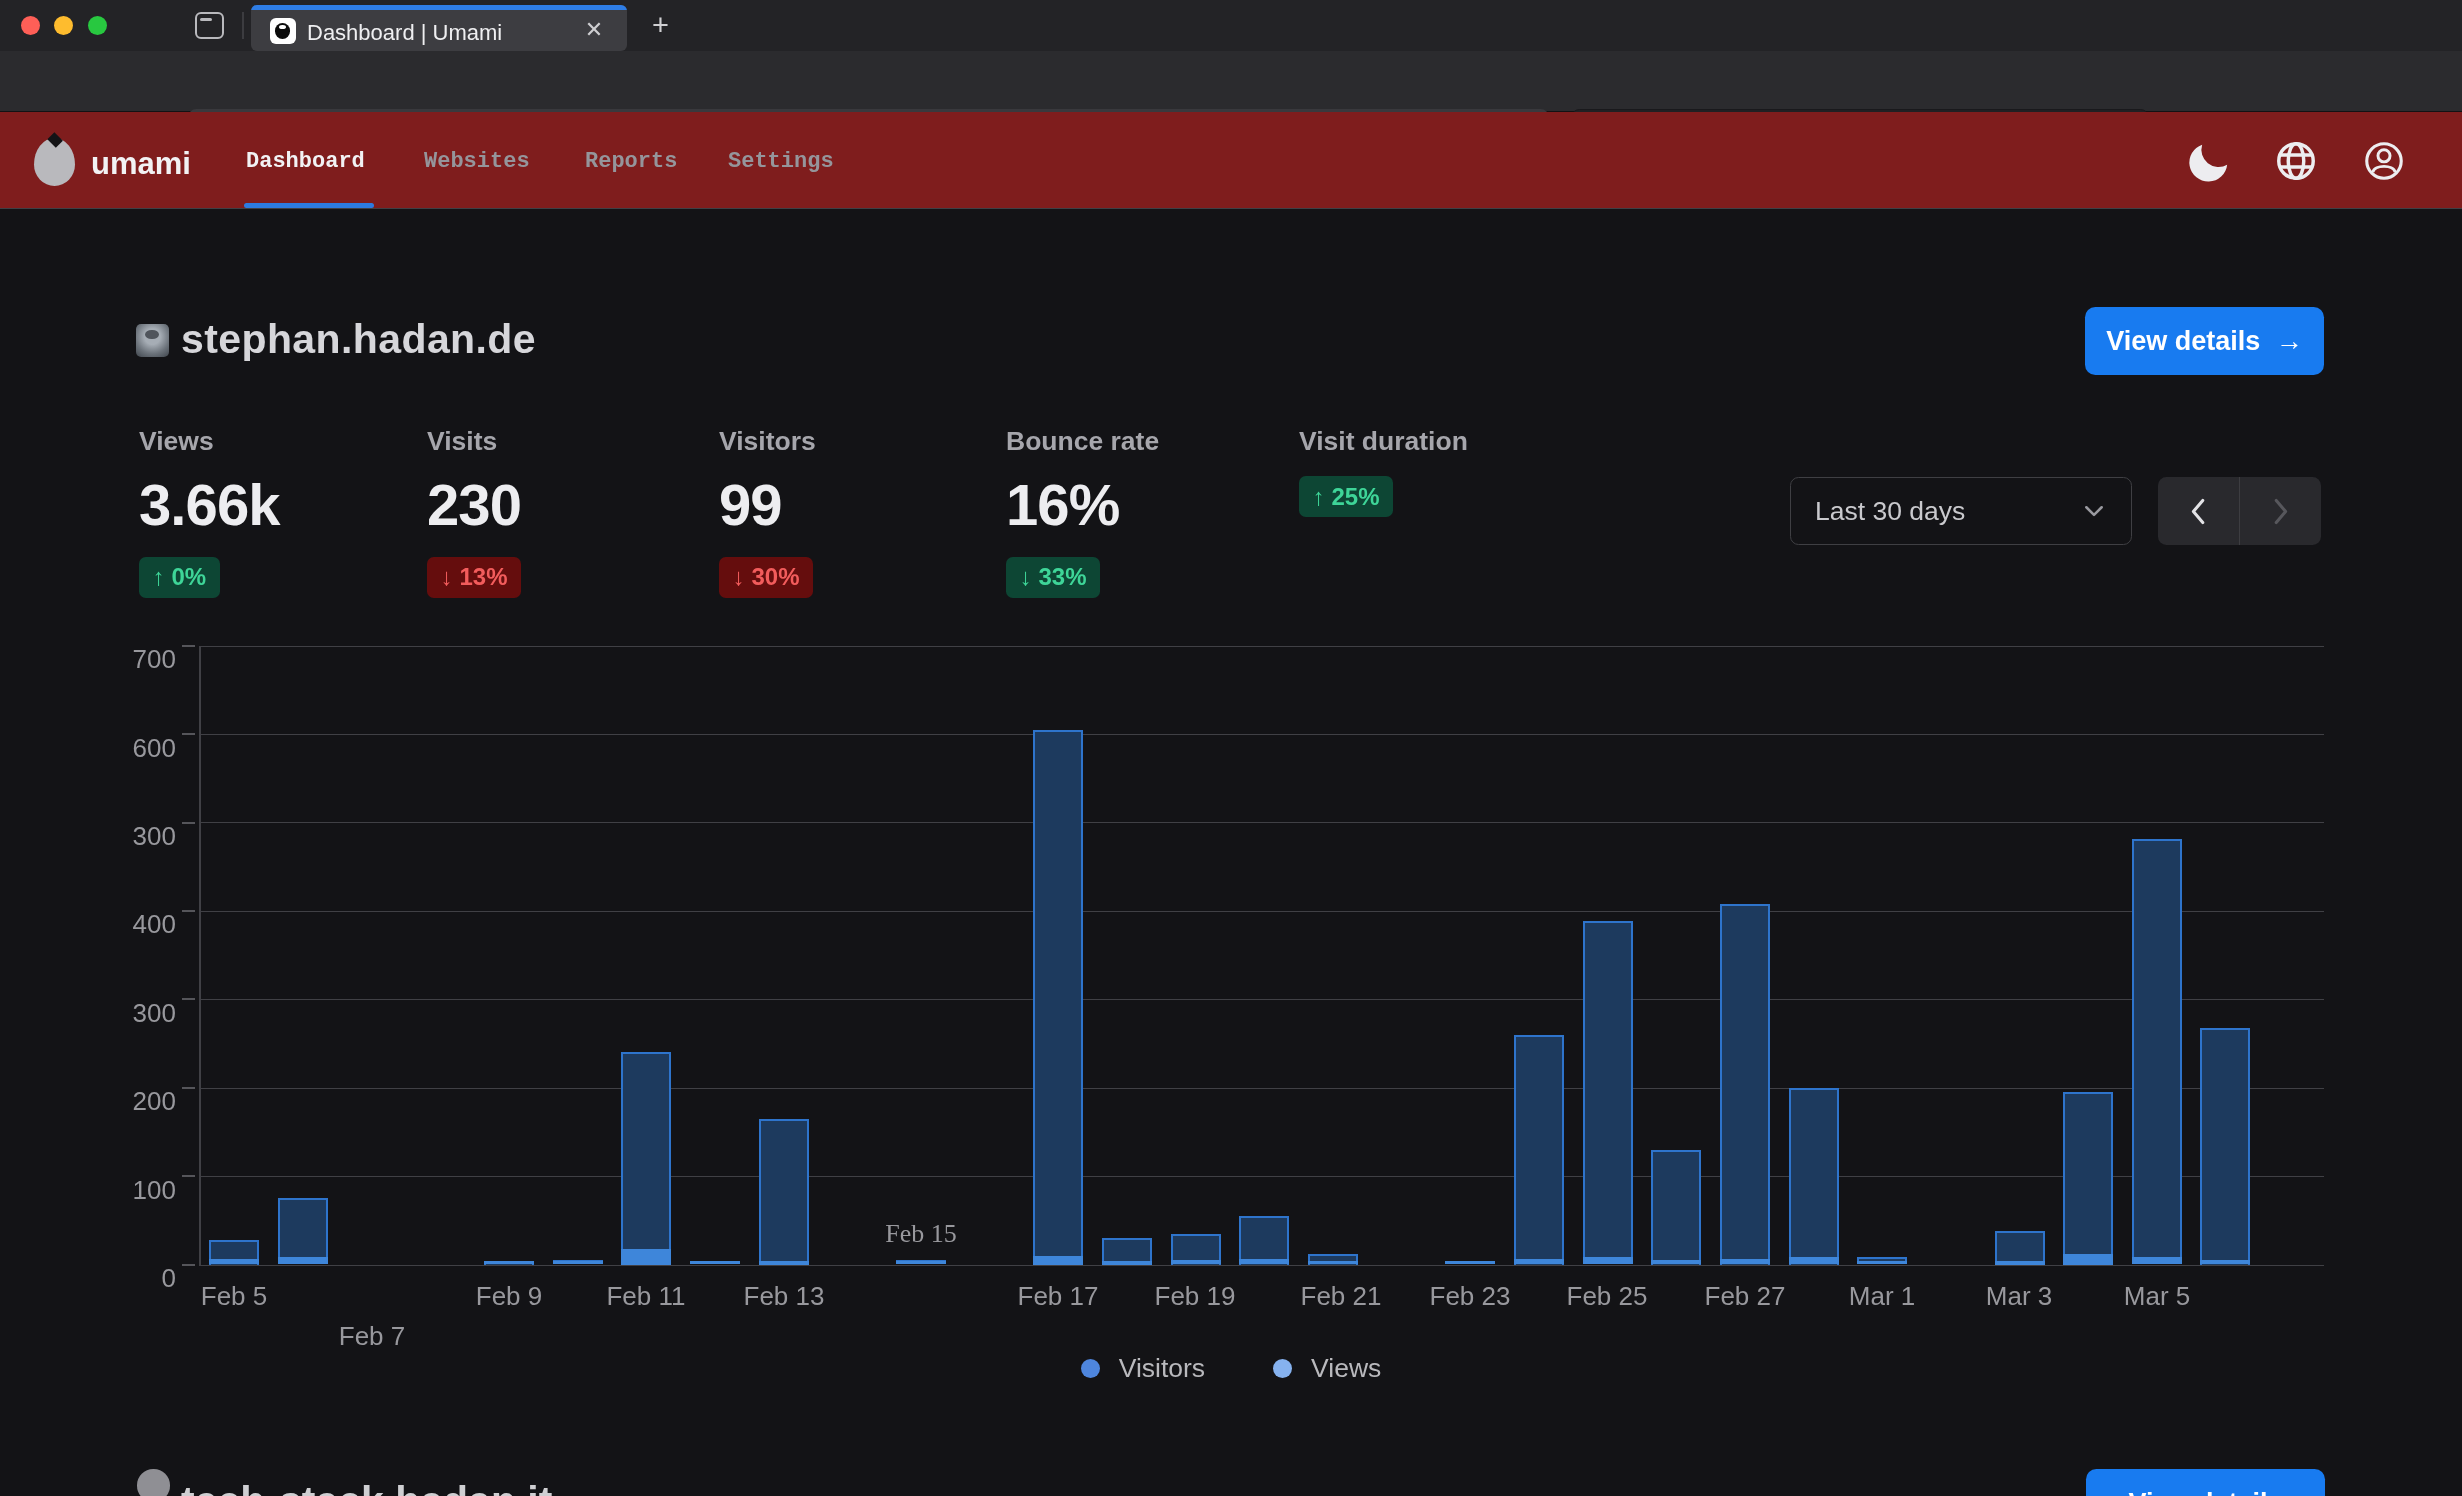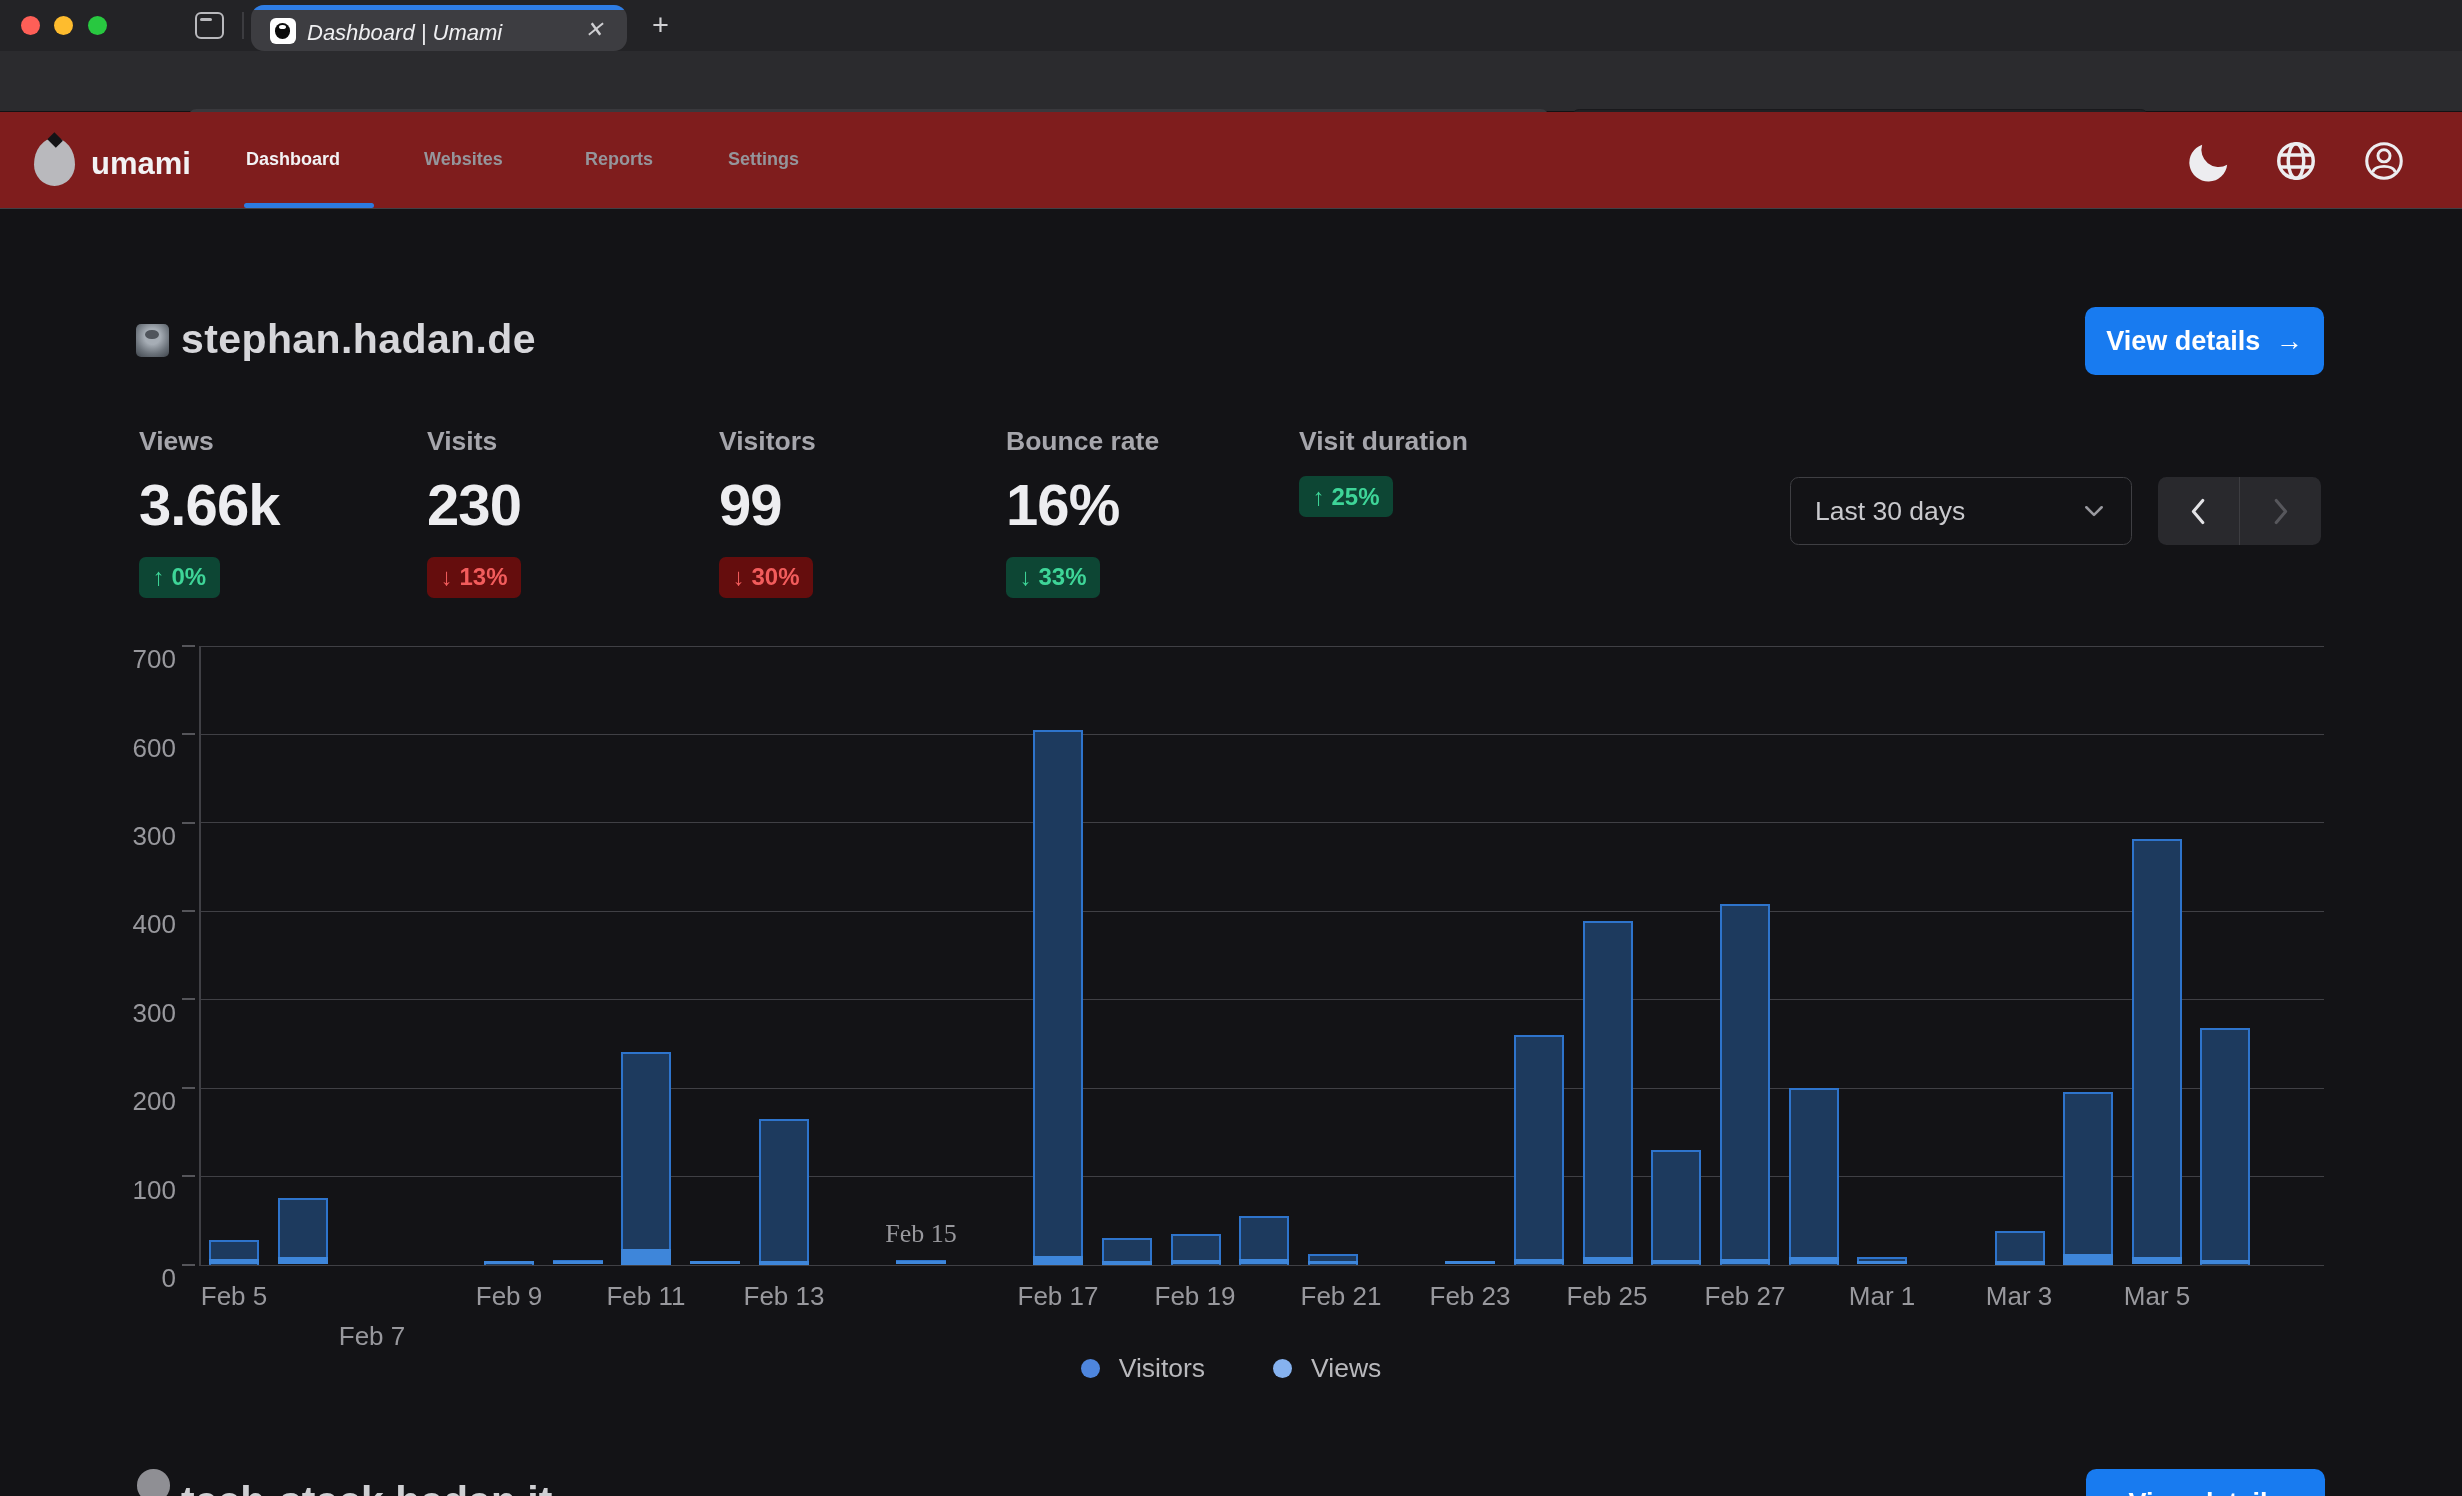--- a/index.html
+++ b/index.html
@@ -16,21 +16,21 @@
   .tabbar { left:0; top:0; width:2462px; height:51px; background:#232326; }
   .traffic { width:19px; height:19px; border-radius:50%; top:16.2px; }
   .t-red { left:20.5px; background:#fe5f57; }
   .t-yellow { left:54px; background:#febc2e; }
   .t-green { left:88px; background:#28c840; }
 
   .ffview { left:195px; top:12px; width:29px; height:27px; border:2.1px solid #b9b9bd; border-radius:6px; }
   .ffview::after { content:""; position:absolute; left:3.4px; top:4.3px; width:12px; height:2.6px; background:#b9b9bd; border-radius:1.7px;}
   .tab-sep { left:242px; top:12px; width:1.7px; height:27px; background:#3c3c40; }
 
-  .tab { left:251px; top:5.1px; width:376px; height:46px; background:#3d3d41; border-radius:13px; overflow:hidden;font-style:italic; }
+  .tab { left:251px; top:5.1px; width:376px; height:46px; background:#3d3d41; border-radius:6px; overflow:hidden; }
   .tab-stripe { left:0; top:0; width:100%; height:5.1px; background:#2e7de5; }
   .tab-fav { left:19px; top:13px; width:26px; height:26px; background:#fff; border-radius:6px; }
   .tab-fav::after { content:""; position:absolute; left:5.1px; top:5.1px; width:15.4px; height:15.4px; border-radius:50%; background:#0b0b0b; }
   .tab-fav::before { content:""; position:absolute; left:9.4px; top:6.8px; width:6.8px; height:4.3px; border-radius:50%; background:#fff; z-index:2; }
   .tab-title { left:56px; top:14.5px; font-size:22px; color:#efeff1; white-space:nowrap; }
   .tab-close { left:332px; top:13.7px; width:22px; height:22px; color:#cfcfd2; font-size:22px; line-height:22px; text-align:center; }
   .newtab { left:646px; top:12px; width:29px; height:29px; color:#cfcfd2; font-size:29px; line-height:27px; text-align:center; font-weight:300; }
 
   .toolbar { left:0; top:51px; width:2462px; height:61px; background:#2b2b2e; border-bottom:0.9px solid #121214; }
   .navbtn { top:63px; width:38px; height:38px; }
@@ -38,21 +38,21 @@
   .blururl { left:321px; top:64px; }
   .searchbar { left:1571px; top:58px; width:578px; height:48px; background:#202023; border-radius:8.5px; border:0.9px solid #19191c; }
   .search-ph { left:1623px; top:69px; font-size:26px; color:#8d8d93; }
   .tool-sep { left:2386px; top:67px; width:1.7px; height:31px; background:#4a4a4e; }
 
   
   .appnav { left:0; top:112px; width:2462px; height:97px; background:#7f1d1d; border-bottom:1.7px solid #3f3f44; }
   .logo { left:34px; top:26px; width:41px; height:48px; background:#b9b9bd; border-radius:50% 50% 50% 50% / 55% 55% 45% 45%; }
   .logo::after { content:""; position:absolute; left:14.5px; top:-2.6px; width:12px; height:10.3px; background:#131316; transform:rotate(45deg); }
   .brand { left:91px; top:34px; font-size:31px; font-weight:bold; color:#f2f2f4; }
-  .navitem { top:37px; font-size:18px; font-weight:600; color:#95959b; }
+  .navitem { top:37px; font-size:22px; font-weight:600; color:#95959b;font-family:Liberation Mono, monospace; }
   .navitem.active { color:#f2f2f4; }
   .nav-underline { left:244px; top:91px; width:130px; height:5.1px; background:#2d7be0; border-radius:2.6px; }
   .nav-ico { top:24px; width:50px; height:50px; }
 
   
   .site-fav { left:136px; top:324px; width:32.5px; height:32.5px; border-radius:5.1px;
     background: radial-gradient(circle at 50% 38%, #a6adb5 0 30%, #6c737b 65%, #3e444b 100%); }
   .site-fav::after { content:""; position:absolute; left:9.4px; top:6px; width:13.7px; height:9.4px; border-radius:50%; background:#22272c; opacity:.65;}
   .site-title { left:181px; top:316px; font-size:41px; font-weight:bold; color:#d6d6da; letter-spacing:0.4px; }
   .btn-primary { background:#187bf0; color:#fff; border-radius:10.3px; font-size:27px; font-weight:600;

